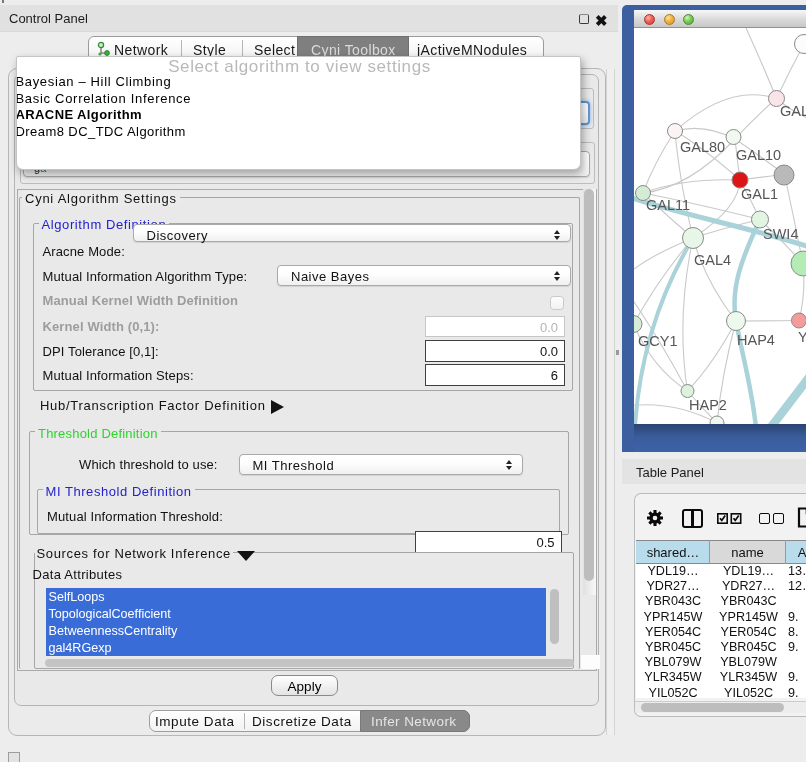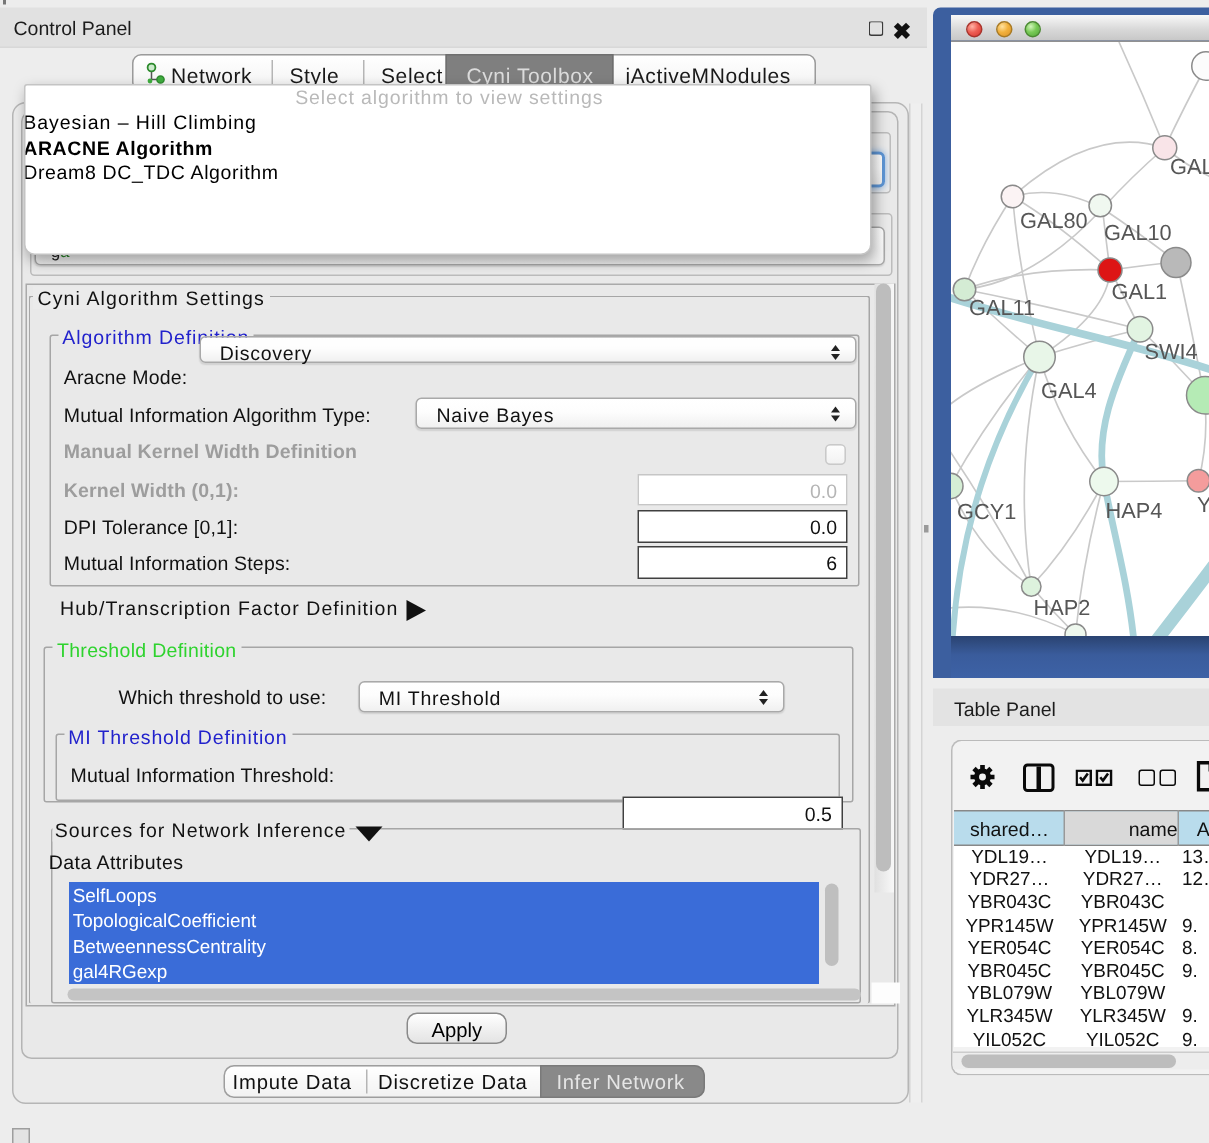--- a/index.html
+++ b/index.html
@@ -122,23 +122,24 @@
 <div class="abs" style="left:271px;top:675px;width:67px;height:20.5px;border:1.3px solid #8a8a8a;border-radius:7px;background:linear-gradient(180deg,#ffffff,#eeeeee 60%,#e4e4e4);text-align:center;font-size:13.5px;padding-top:2.5px">Apply</div>
 
 <div class="abs" style="left:148.5px;top:710px;width:321.5px;height:22px;background:linear-gradient(180deg,#ffffff,#f2f2f2);border:1px solid #9e9e9e;border-radius:7px"></div>
 <div class="abs" style="left:359.5px;top:710px;width:110.5px;height:22px;background:#898989;border:1px solid #7a7a7a;border-radius:0 7px 7px 0"></div>
 <div class="abs" style="left:243.5px;top:713px;width:1px;height:16px;background:#b5b5b5"></div>
 <div class="abs" style="left:155px;top:713.5px;font-size:13.5px;letter-spacing:0.55px;color:#111">Impute Data</div>
 <div class="abs" style="left:252px;top:713.5px;font-size:13.5px;letter-spacing:0.55px;color:#111">Discretize Data</div>
 <div class="abs" style="left:371px;top:713.5px;font-size:13.5px;letter-spacing:0.4px;color:#e5e5e5">Infer Network</div>
 
 <div class="abs" style="left:16px;top:56px;width:565px;height:113.5px;background:#fff;border:1px solid #c4c4c4;border-radius:2px 2px 7px 7px;box-shadow:2px 4px 9px rgba(0,0,0,0.35);overflow:hidden">
-<div class="abs" style="left:0;top:0;width:565px;text-align:center;font-size:13px;letter-spacing:0.6px;color:#b9b9b9">Select algorithm to view settings</div>
+<div class="abs" style="left:0;top:0;width:565px;text-align:center;font-size:17px;letter-spacing:0.6px;color:#b9b9b9">Select algorithm to view settings</div>
 <div class="abs" style="left:-1.5px;top:17px;font-size:13px;color:#000;line-height:16.6px">
 <div style="letter-spacing:0.65px">Bayesian – Hill Climbing</div>
+<div style="letter-spacing:0.70px">Basic Correlation Inference</div>
 <div style="letter-spacing:0.40px;font-weight:bold">ARACNE Algorithm</div>
 <div style="letter-spacing:0.43px">Dream8 DC_TDC Algorithm</div>
 </div>
 </div>
 
 <div class="abs" style="left:8px;top:752px;width:12px;height:12px;background:#e3e3e3;border:1px solid #9e9e9e"></div>
 
 <div class="abs" style="left:616px;top:350px;width:3px;height:5px;background:#9a9a9a"></div>
 
 <div class="abs" style="left:622px;top:5px;width:184px;height:447px;background:#3c5f9f;border-radius:5px 0 0 0"></div>
@@ -254,21 +255,21 @@
   <svg style="position:absolute;left:162px;top:13px" width="16" height="21" viewBox="0 0 16 21">
     <path d="M2,1.5 L10,1.5 L14.5,6 L14.5,19.5 L2,19.5 Z" fill="none" stroke="#0a0a0a" stroke-width="2.2"></path>
     <path d="M9.5,1.5 L9.5,6.5 L14.5,6.5" fill="none" stroke="#0a0a0a" stroke-width="1.6"></path>
   </svg>
 
   <div class="abs" style="left:1px;top:46px;width:171px;height:24px;background:#b9dcec;border-top:1px solid #888;border-bottom:1px solid #888"></div>
   <div class="abs" style="left:75px;top:47px;width:75px;height:22px;background:#d9d9d9"></div>
   <div class="abs" style="left:74px;top:46px;width:1px;height:24px;background:#999"></div>
   <div class="abs" style="left:150px;top:46px;width:1px;height:24px;background:#999"></div>
   <div class="abs" style="left:1px;top:51px;width:74px;text-align:center;font-size:13px;color:#111">shared…</div>
-  <div class="abs" style="left:75px;top:51px;width:75px;text-align:right;font-size:13px;color:#111">name</div>
+  <div class="abs" style="left:75px;top:51px;width:75px;text-align:center;font-size:13px;color:#111">name</div>
   <div class="abs" style="left:152px;top:51px;width:20px;font-size:13px;color:#111;overflow:hidden">&nbsp;&nbsp;&nbsp;A</div>
 
   <div class="abs" style="left:1px;top:70px;width:171px;height:134px;background:#fff;font-size:12.6px;color:#111">
     <div style="position:absolute;left:0;top:0;width:74px;text-align:center;line-height:15.2px">YDL19…<br>YDR27…<br>YBR043C<br>YPR145W<br>YER054C<br>YBR045C<br>YBL079W<br>YLR345W<br>YIL052C</div>
     <div style="position:absolute;left:75px;top:0;width:75px;text-align:center;line-height:15.2px">YDL19…<br>YDR27…<br>YBR043C<br>YPR145W<br>YER054C<br>YBR045C<br>YBL079W<br>YLR345W<br>YIL052C</div>
     <div style="position:absolute;left:152px;top:0;width:20px;line-height:15.2px;overflow:hidden">13…<br>12…<br>&nbsp;<br>9.<br>8.<br>9.<br>&nbsp;<br>9.<br>9.</div>
   </div>
 
   <div class="abs" style="left:0;top:207px;width:172px;height:12px;background:#ededed;border-top:1px solid #ccc"></div>
   <div class="abs" style="left:6px;top:208.5px;width:143px;height:9px;background:#bdbdbd;border-radius:4.5px"></div>

